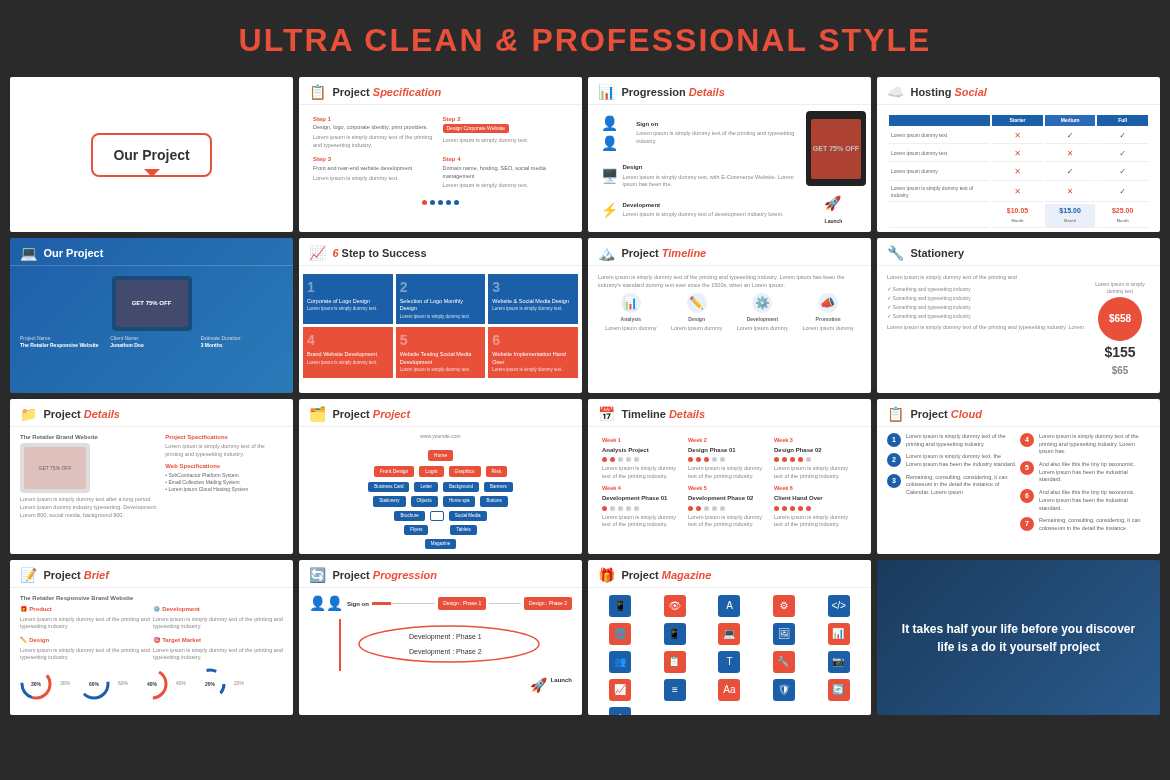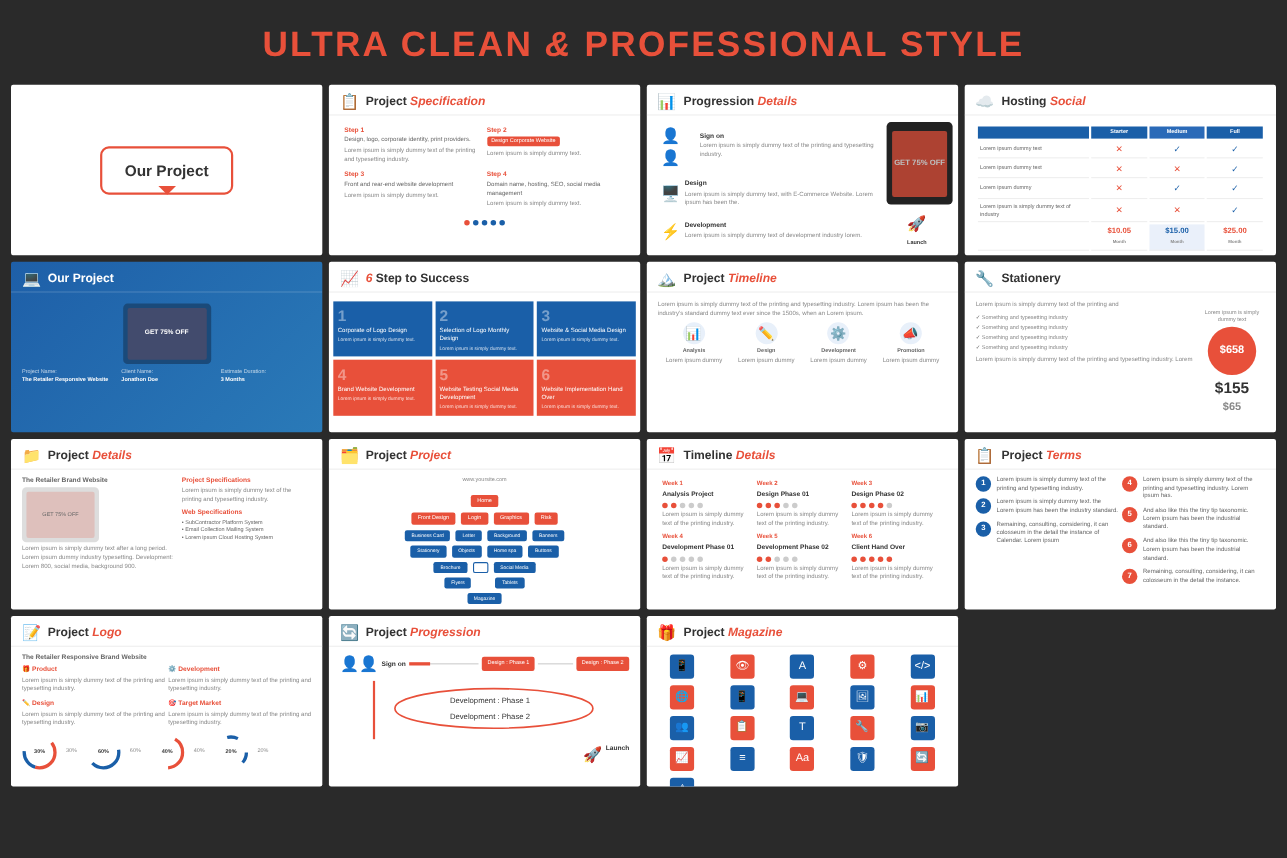--- a/index.html
+++ b/index.html
@@ -804,21 +804,21 @@
             </div>
           <div class="text-block">Lorem ipsum is simply dummy text of the printing industry.</div>
         </div>
       </div>
     </div>
   </div>
 
   <div class="slide">
     <div class="slide-header">
       <span class="slide-header-icon">📋</span>
-      <span class="slide-header-title">Project  <span class="red">Terms</span></span>
+      <span class="slide-header-title">Project  <span class="red">Cloud</span></span>
     </div>
     <div class="slide-content" style="display:grid; grid-template-columns:1fr 1fr; gap:3px;">
       <div class="numbered-list" style="padding:0;">
         <div class="numbered-item">
           <div class="numbered-circle">1</div>
           <div class="numbered-text">Lorem ipsum is simply dummy text of the printing and typesetting industry.</div>
         </div>
         <div class="numbered-item">
           <div class="numbered-circle">2</div>
           <div class="numbered-text">Lorem ipsum is simply dummy text. the Lorem ipsum has been the industry standard.</div>
@@ -845,21 +845,21 @@
           <div class="numbered-circle red">7</div>
           <div class="numbered-text">Remaining, consulting, considering, it can colosseum in the detail the instance.</div>
         </div>
       </div>
     </div>
   </div>
 
   <div class="slide">
     <div class="slide-header">
       <span class="slide-header-icon">📝</span>
-      <span class="slide-header-title">Project  <span class="red">Logo</span></span>
+      <span class="slide-header-title">Project  <span class="red">Brief</span></span>
     </div>
     <div class="slide-content">
       <div style="font-size:6px; font-weight:700; margin-bottom:3px;">The Retailer Responsive Brand Website</div>
       <div style="display:grid; grid-template-columns:1fr 1fr; gap:3px;">
         <div>
           <div style="font-size:6px; font-weight:700; color:#e8503a; margin-bottom:1px;">🎁 Product</div>
           <div class="text-block">Lorem ipsum is simply dummy text of the printing and typesetting industry.</div>
         </div>
         <div>
           <div style="font-size:6px; font-weight:700; color:#e8503a; margin-bottom:1px;">⚙️ Development</div>
@@ -1005,14 +1005,17 @@
         <div class="feature-item">
           <div class="feature-icon-box red">🔄</div>
         </div>
         <div class="feature-item">
           <div class="feature-icon-box">⚠</div>
         </div>
       </div>
     </div>
   </div>
 
+  <div class="slide slide-quote">
+    <div class="slide-quote-text">It takes half your life before you discover life is a do it yourself project</div>
+  </div>
 
 </div>
 
 </body></html>

